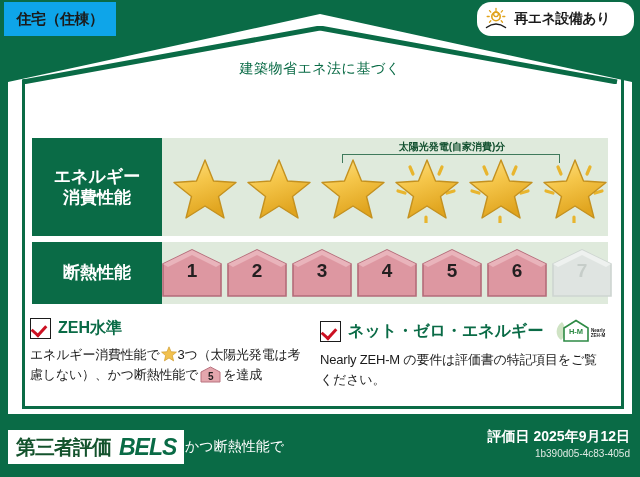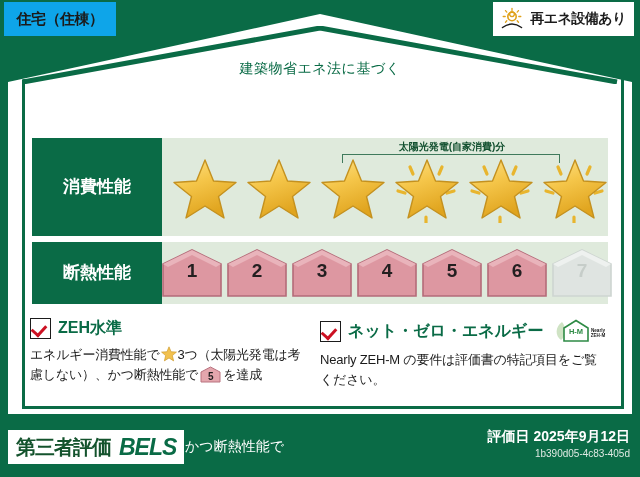--- a/index.html
+++ b/index.html
@@ -11,22 +11,22 @@
   }
   .label-root{position:relative;width:640px;height:477px;background:#0a6b46;}
 
   
   .tag-left{
     position:absolute;left:4px;top:2px;width:112px;height:34px;
     background:#0ea5e9;display:flex;align-items:center;justify-content:center;
     font-size:15px;font-weight:bold;color:#1b1b1b;letter-spacing:-0.5px;z-index:6;
   }
   .tag-right{
-    position:absolute;right:6px;top:2px;height:34px;padding:0 8px 0 6px;
-    background:#ffffff;display:flex;align-items:center;gap:5px;z-index:6;
+    position:absolute;right:6px;top:2px;height:34px;padding:0 24px 0 6px;
+    background:#ffffff;display:flex;align-items:center;gap:5px;z-index:6;border-radius:14px;
   }
   .tag-right .txt{font-size:14px;font-weight:bold;color:#1b1b1b;letter-spacing:-0.5px;}
 
   
   .house{
     position:absolute;left:8px;top:14px;width:624px;height:400px;
     background:#ffffff;
     clip-path:polygon(0% 17%, 50% 0%, 100% 17%, 100% 100%, 0% 100%);
     z-index:2;
   }
@@ -143,20 +143,21 @@
   <div class="house"></div>
   <div class="house-inner"></div>
   <svg class="roofline" viewBox="0 0 596 58" preserveAspectRatio="none">
     <polyline points="1,56 298,2 595,56" fill="none" stroke="#0a6b46" stroke-width="5"></polyline>
   </svg>
 
   <div class="title-sub">建築物省エネ法に基づく</div>
 
   <div class="row row-energy">
     <div class="row-key">
+      <span>エネルギー</span>
       <span>消費性能</span>
     </div>
     <div class="row-val">
       <div class="solar-note">太陽光発電(自家消費)分</div>
       <div class="solar-bracket"></div>
       <div class="stars" id="stars-container">
           <div class="star-wrap"><svg width="74" height="72" viewBox="0 0 74 72">
       <defs>
                 <linearGradient id="g0" x1="0" y1="0" x2="0.4" y2="1">
         <stop offset="0%" stop-color="#fde28a"></stop>

